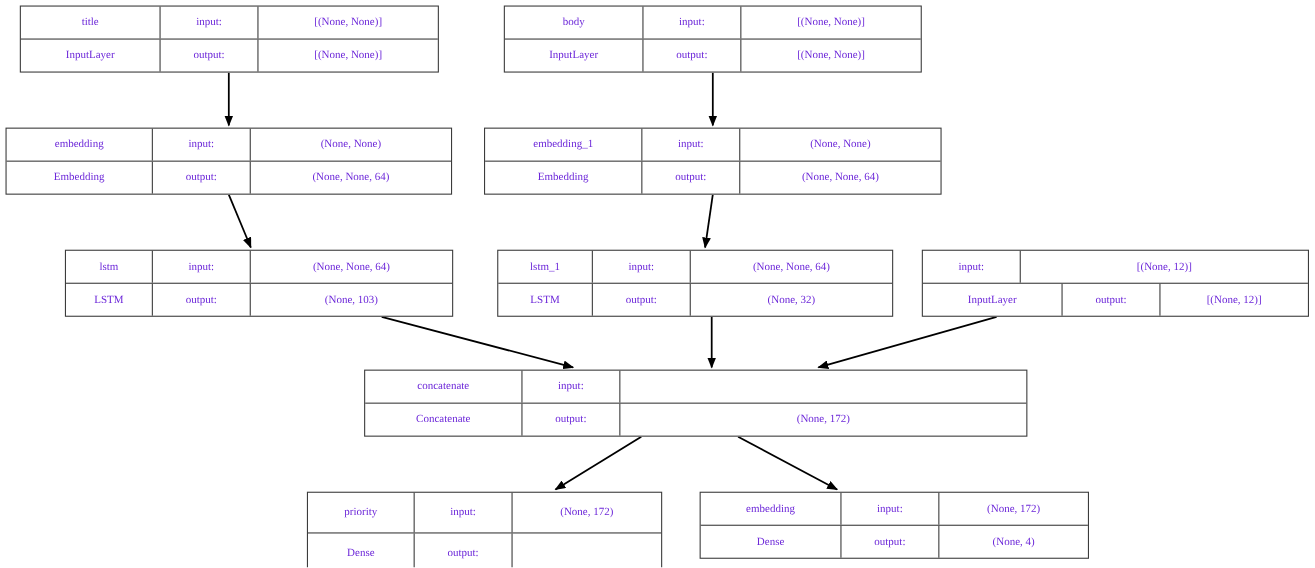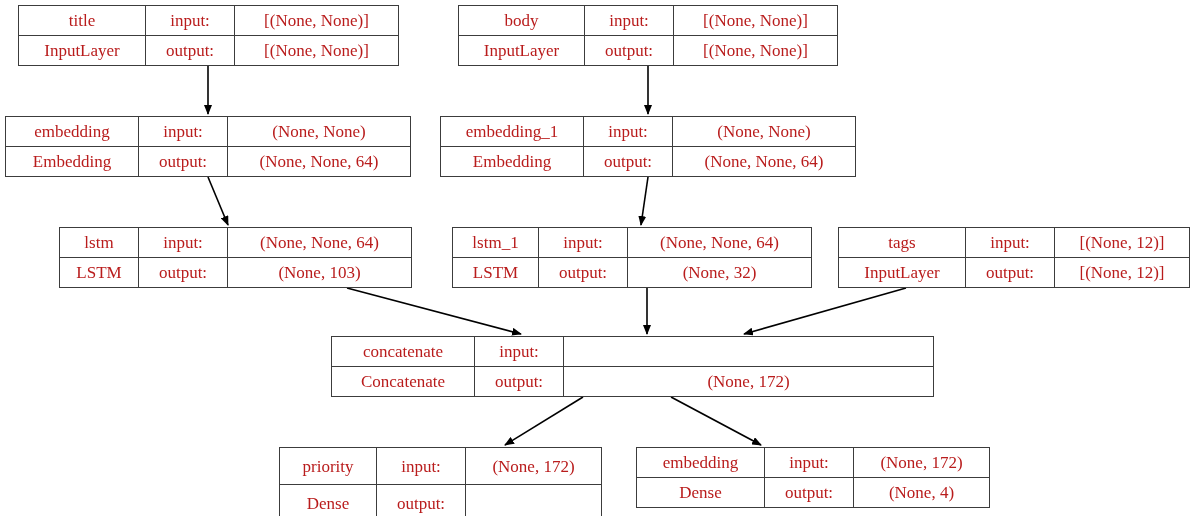--- a/index.html
+++ b/index.html
@@ -38,22 +38,22 @@
     min-height: 0;
   }
   .node-row.top {
     border-bottom: 1.4px solid #3c3c3c;
   }
   .cell {
     display: flex;
     align-items: center;
     justify-content: center;
     box-sizing: border-box;
-    font-size: 17px;
-    color: #b91c1c;
+    font-size: 10px;
+    color: #6d28d9;
     line-height: 1;
     white-space: nowrap;
     padding: 0 6px;
     overflow: hidden;
   }
   .cell.c-name {
     border-right: 1.4px solid #3c3c3c;
   }
   .cell.c-io {
     border-right: 1.4px solid #3c3c3c;
@@ -152,21 +152,20 @@
           <div class="cell c-shape">(None, None, 64)</div>
         </div>
         <div class="node-row bottom">
           <div class="cell c-name" style="width: 86px; flex: 0 0 86px; border-right-color: rgb(60, 60, 60);">LSTM</div>
           <div class="cell c-io" style="width: 89px; flex: 0 0 89px; border-right-color: rgb(60, 60, 60);">output:</div>
           <div class="cell c-shape">(None, 32)</div>
         </div>
       </div>
       <div class="node" style="left: 838px; top: 227px; width: 352px; height: 61px; border-color: rgb(60, 60, 60);">
         <div class="node-row top" style="border-bottom-color: rgb(60, 60, 60);">
-          <div class="cell c-name" style="width: 127px; flex: 0 0 127px; border-right-color: rgb(60, 60, 60);">tags</div>
           <div class="cell c-io" style="width: 89px; flex: 0 0 89px; border-right-color: rgb(60, 60, 60);">input:</div>
           <div class="cell c-shape">[(None, 12)]</div>
         </div>
         <div class="node-row bottom">
           <div class="cell c-name" style="width: 127px; flex: 0 0 127px; border-right-color: rgb(60, 60, 60);">InputLayer</div>
           <div class="cell c-io" style="width: 89px; flex: 0 0 89px; border-right-color: rgb(60, 60, 60);">output:</div>
           <div class="cell c-shape">[(None, 12)]</div>
         </div>
       </div>
       <div class="node" style="left: 331px; top: 336px; width: 603px; height: 61px; border-color: rgb(60, 60, 60);">

